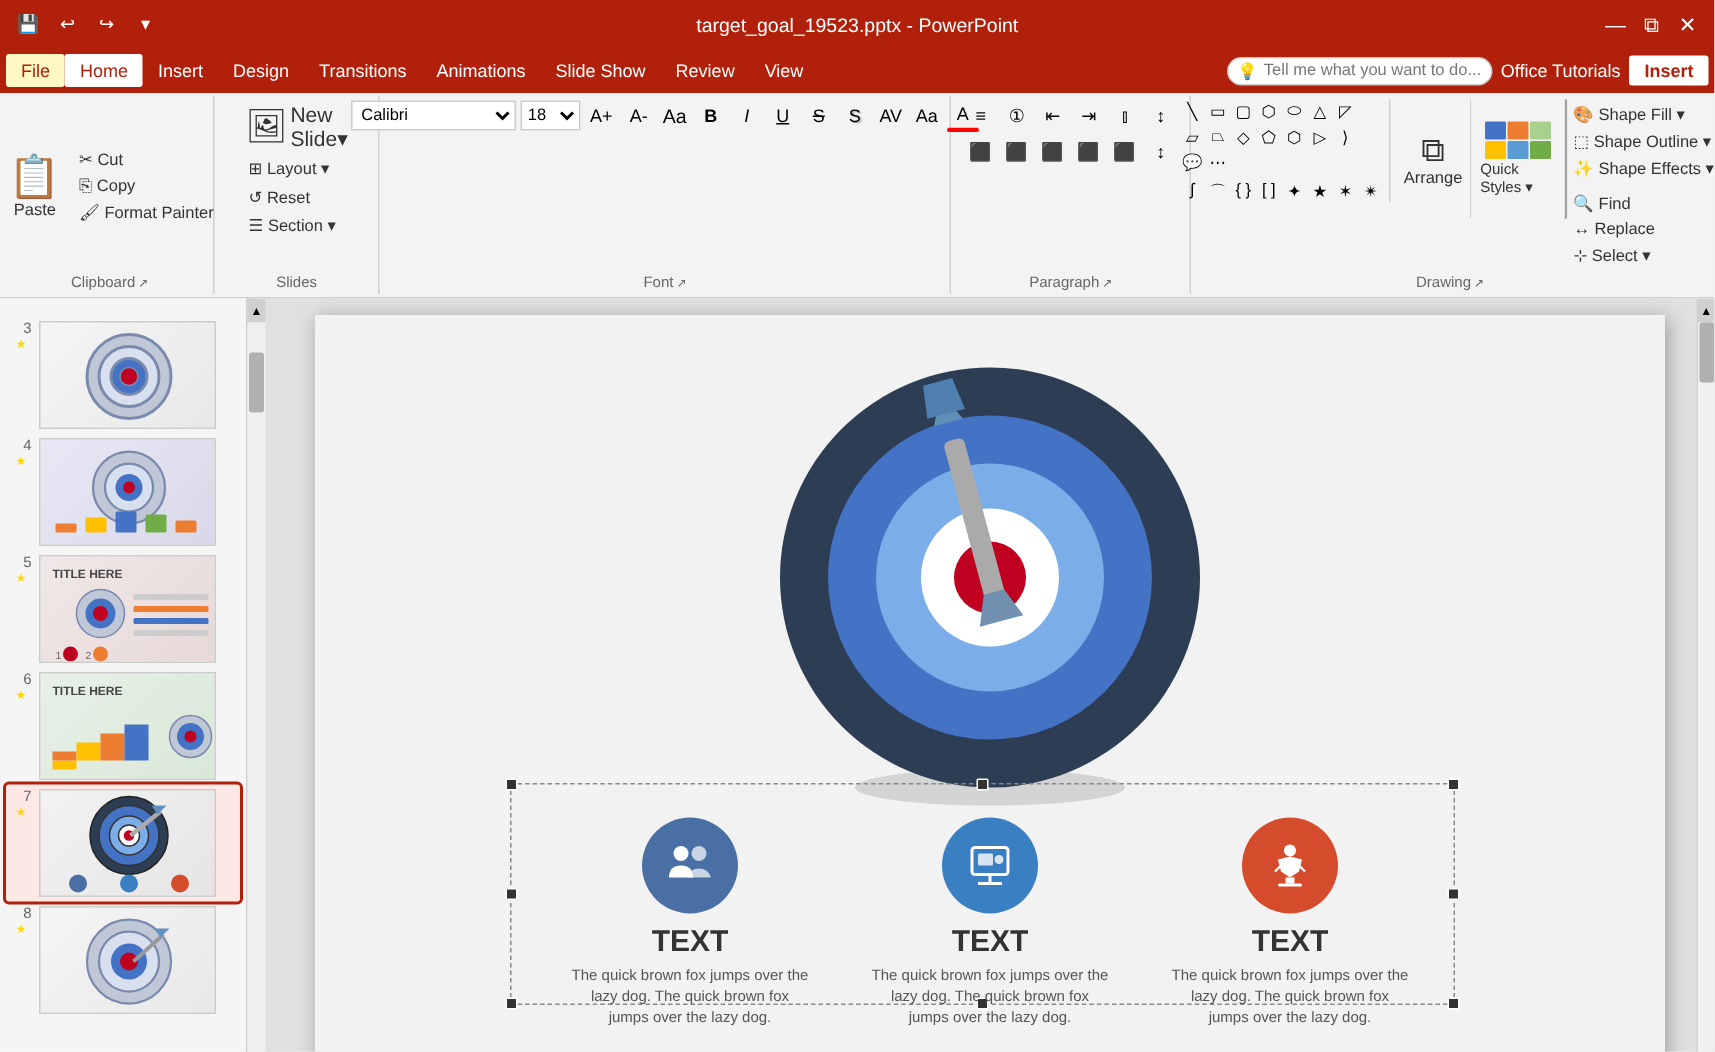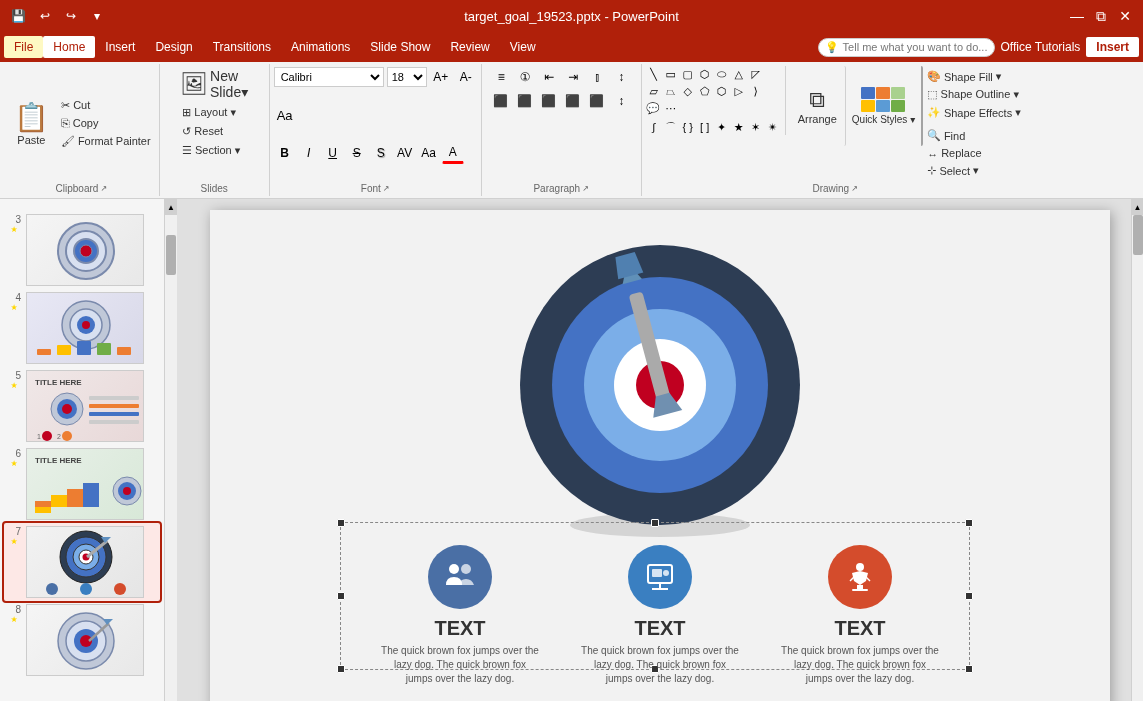--- a/index.html
+++ b/index.html
@@ -345,21 +345,21 @@
         <div class="r-btn-small">⊞ Layout ▾</div>
         <div class="r-btn-small">↺ Reset</div>
         <div class="r-btn-small">☰ Section ▾</div>
       </div>
       <div class="ribbon-group-label">
         <span>Slides</span>
       </div>
     </div>
 
     <div class="ribbon-group" style="min-width:190px;">
-      <div class="ribbon-group-content" style="flex-direction:column;gap:16px;">
+      <div class="ribbon-group-content" style="flex-direction:row;gap:2px;">
         <div style="display:flex;gap:3px;align-items:center;">
           <select class="font-select">
             <option>Calibri</option>
           </select>
           <select class="font-size-select">
             <option>18</option>
           </select>
           <div class="fmt-btn" title="Increase Font">A+</div>
           <div class="fmt-btn" title="Decrease Font">A-</div>
         </div>

